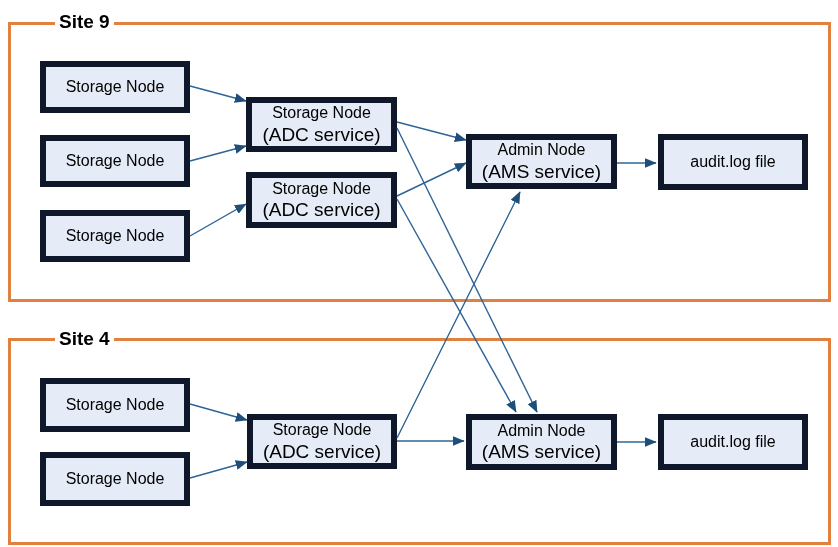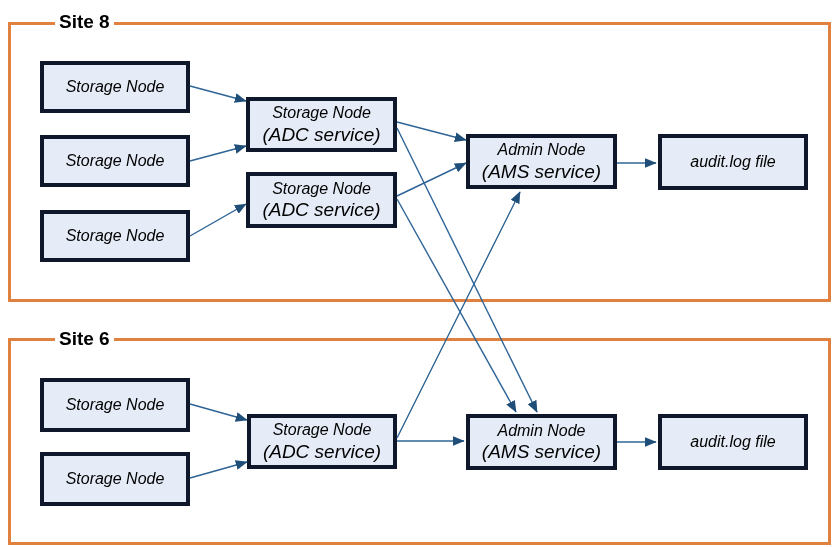--- a/index.html
+++ b/index.html
@@ -11,23 +11,23 @@
     position:absolute;box-sizing:border-box;
     border:3px solid #e0813f;background:transparent;
   }
   .site-label{
     position:absolute;background:#ffffff;padding:0 4px;
     font-weight:bold;font-size:19px;line-height:22px;height:22px;
     z-index:3;white-space:nowrap;
   }
   .node{
     position:absolute;box-sizing:border-box;background:#e6ecf7;
-    border:4px solid #0f172a;display:flex;flex-direction:column;
+    border:6px solid #0f172a;display:flex;flex-direction:column;
     align-items:center;justify-content:center;text-align:center;
-    font-size:16px;line-height:1.22;z-index:2;font-style:italic;
+    font-size:16px;line-height:1.22;z-index:2;
   }
   .node .sub{font-size:19px;}
   
   .site1{left:8px;top:22px;width:823px;height:280px;}
   .site1-label{left:55px;top:11px;}
   .s1-sn1{left:40px;top:61px;width:150px;height:52px;}
   .s1-sn2{left:40px;top:135px;width:150px;height:52px;}
   .s1-sn3{left:40px;top:210px;width:150px;height:52px;}
   .s1-adc1{left:246px;top:97px;width:151px;height:55px;}
   .s1-adc2{left:246px;top:172px;width:151px;height:56px;}
@@ -42,21 +42,21 @@
   .s2-admin{left:466px;top:414px;width:151px;height:56px;}
   .s2-audit{left:658px;top:414px;width:150px;height:56px;}
   .arrows{position:absolute;left:0;top:0;z-index:4;pointer-events:none;}
 </style>
 </head>
 <body>
 
 <div class="stage">
 
   <div class="site site1"></div>
-  <div class="site-label site1-label">Site 8</div>
+  <div class="site-label site1-label">Site 9</div>
 
   <div class="node s1-sn1">
     <span>Storage Node</span>
   </div>
   <div class="node s1-sn2">
     <span>Storage Node</span>
   </div>
   <div class="node s1-sn3">
     <span>Storage Node</span>
   </div>
@@ -73,21 +73,21 @@
   <div class="node s1-admin">
     <span>Admin Node</span>
     <span class="sub">(AMS service)</span>
   </div>
 
   <div class="node s1-audit">
     <span>audit.log file</span>
   </div>
 
   <div class="site site2"></div>
-  <div class="site-label site2-label">Site 6</div>
+  <div class="site-label site2-label">Site 4</div>
 
   <div class="node s2-sn1">
     <span>Storage Node</span>
   </div>
   <div class="node s2-sn2">
     <span>Storage Node</span>
   </div>
 
   <div class="node s2-adc1">
     <span>Storage Node</span>

